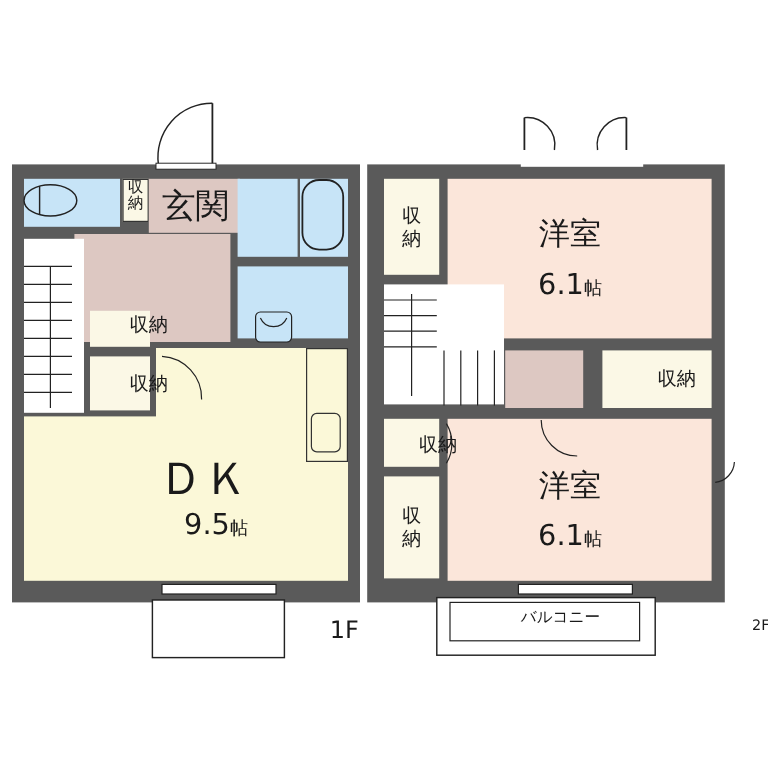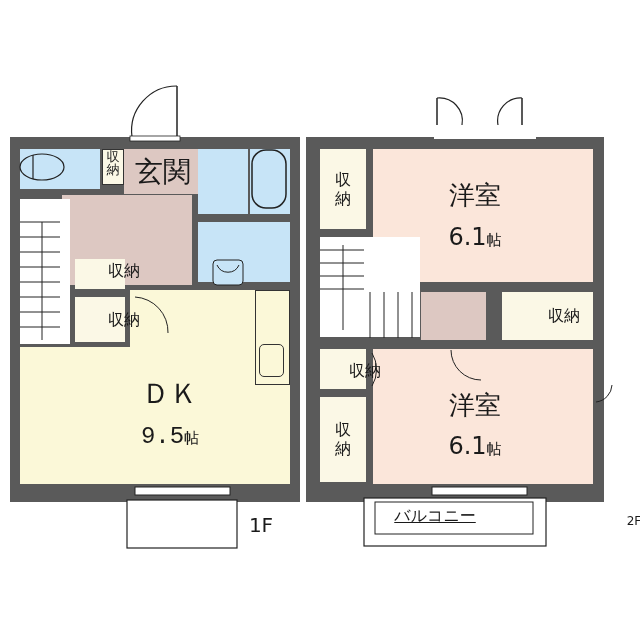--- a/index.html
+++ b/index.html
@@ -78,25 +78,25 @@
   <path d="M135 297 A35 35 0 0 1 168 333" fill="none" stroke="#222" stroke-width="1"></path>
 </svg>
 
 <div class="lbl" style="left:104px;top:150px;width:18px;font-size:13px;">
   <div>収</div>
   <div>納</div>
 </div>
 <div class="lbl big" style="left:133px;top:158px;width:60px;font-size:28px;">玄関</div>
 <div class="lbl stor" style="left:75px;top:263px;width:50px;">収納</div>
 <div class="lbl stor" style="left:75px;top:312px;width:50px;">収納</div>
-<div class="lbl big" style="left:110px;top:380px;width:120px;font-size:28px;">ＤＫ</div>
-<div class="lbl area" style="left:110px;top:425px;width:120px;font-family:Liberation Mono, monospace;">
+<div class="lbl big" style="left:110px;top:380px;width:120px;font-size:38px;">ＤＫ</div>
+<div class="lbl area" style="left:120px;top:425px;width:120px;">
   <span>9.5</span><small>帖</small>
 </div>
-<div class="lbl" style="left:246px;top:515px;width:30px;font-size:20px;">1F</div>
+<div class="lbl" style="left:272px;top:515px;width:30px;font-size:20px;">1F</div>
 
 <div class="abs" style="left:306px;top:137px;width:298px;height:365px;">
   <div class="abs wall" style="left:0;top:0;width:298px;height:365px;"></div>
   <div class="room" style="left:14px;top:12px;width:46px;height:80px;background:#fbf8e6;"></div>
   <div class="room" style="left:67px;top:12px;width:220px;height:133px;background:#fbe6da;"></div>
   <div class="room" style="left:14px;top:100px;width:100px;height:100px;background:#ffffff;"></div>
   <div class="room" style="left:115px;top:155px;width:65px;height:48px;background:#ddc8c2;"></div>
   <div class="room" style="left:196px;top:155px;width:91px;height:48px;background:#fbf8e6;"></div>
   <div class="room" style="left:14px;top:212px;width:46px;height:40px;background:#fbf8e6;"></div>
   <div class="room" style="left:14px;top:260px;width:46px;height:85px;background:#fbf8e6;"></div>
@@ -145,14 +145,14 @@
 <div class="lbl stor" style="left:505px;top:308px;width:70px;">収納</div>
 <div class="lbl stor" style="left:318px;top:363px;width:46px;">収納</div>
 <div class="lbl" style="left:332px;top:420px;width:22px;font-size:16px;line-height:1.2;">
   <div>収</div>
   <div>納</div>
 </div>
 <div class="lbl big" style="left:430px;top:392px;width:90px;">洋室</div>
 <div class="lbl area" style="left:430px;top:434px;width:90px;">
   <span>6.1</span><small>帖</small>
 </div>
-<div class="lbl" style="left:360px;top:508px;width:150px;font-size:16px;text-decoration:underline;">バルコニー</div>
+<div class="lbl" style="left:392px;top:508px;width:150px;font-size:13px;">バルコニー</div>
 <div class="lbl" style="left:572px;top:515px;width:30px;font-size:12px;margin-left:47px;">2F</div>
 
 </body></html>

